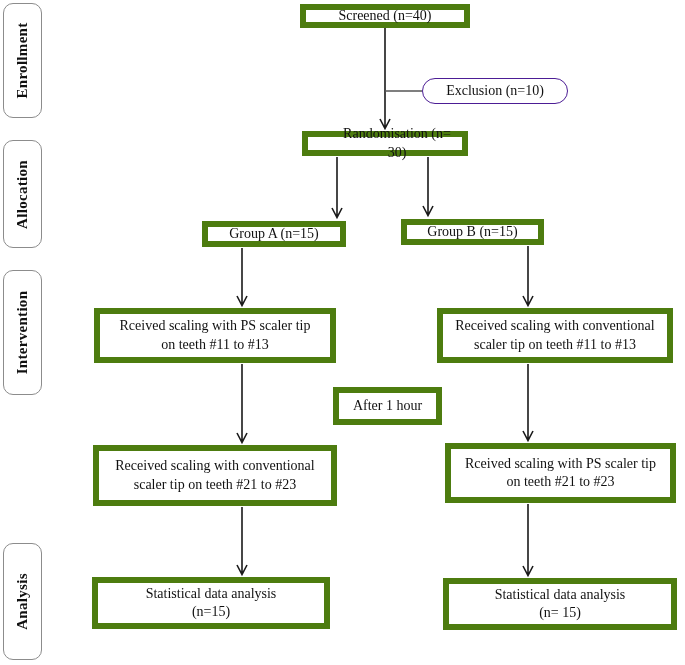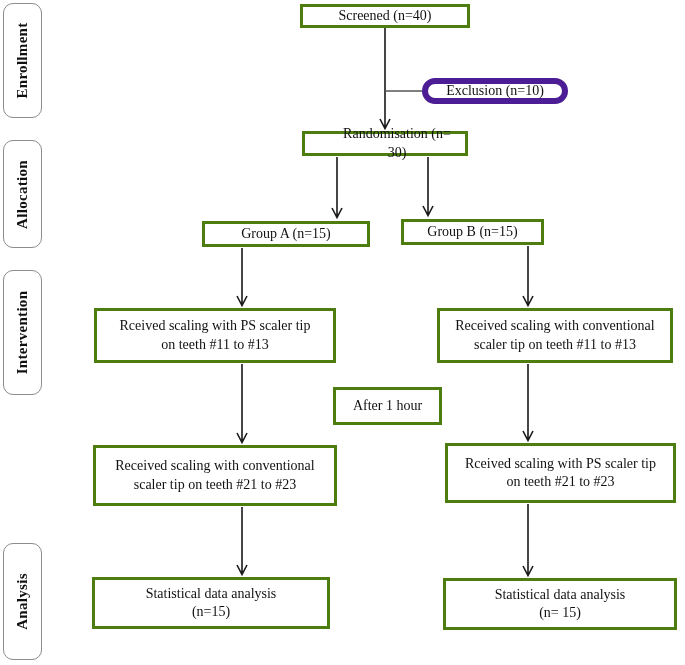--- a/index.html
+++ b/index.html
@@ -9,49 +9,49 @@
     background:#ffffff;
     font-family:"Liberation Serif","DejaVu Serif",serif;
     color:#111111;
     overflow:hidden;
   }
   svg.arrows{position:absolute;left:0;top:0;z-index:1;}
   .node{
     position:absolute;
     box-sizing:border-box;
     background:#ffffff;
-    border:3px solid #4d7c0f;
+    border:6px solid #4d7c0f;
     display:flex;align-items:center;justify-content:center;
     text-align:center;
     font-size:14px;line-height:1.3;
     white-space:pre-line;
     z-index:2;
     padding:2px 4px;
   }
-  .node.rounded{border:6px solid #4c1d95;border-radius:13px;text-align:right;}
+  .node.rounded{border:1px solid #4c1d95;border-radius:13px;text-align:right;}
   .stage{
     position:absolute;
     box-sizing:border-box;
     background:#ffffff;
     border:1px solid #8c8c8c;border-radius:10px;
     display:flex;align-items:center;justify-content:center;
     z-index:2;
   }
   .stage span{
     transform:rotate(-90deg);
     white-space:nowrap;
     font-weight:bold;
     font-size:15px;
     letter-spacing:0.3px;
   }
   
   #n-screened      {left:300px;top:4px;  width:170px;height:24px;}
   #n-exclusion     {left:422px;top:78px; width:146px;height:26px;}
   #n-randomisation {left:302px;top:131px;width:166px;height:25px;padding-left:28px;}
-  #n-group-a       {left:202px;top:221px;width:168px;height:26px;font-family:Liberation Serif, serif;}
+  #n-group-a       {left:202px;top:221px;width:144px;height:26px;font-family:Liberation Serif, serif;}
   #n-group-b       {left:401px;top:219px;width:143px;height:26px;}
   #n-int-a1        {left:94px; top:308px;width:242px;height:55px;}
   #n-int-b1        {left:437px;top:308px;width:236px;height:55px;}
   #n-after         {left:333px;top:387px;width:109px;height:38px;}
   #n-int-a2        {left:93px; top:445px;width:244px;height:61px;}
   #n-int-b2        {left:445px;top:443px;width:231px;height:60px;}
   #n-analysis-a    {left:92px; top:577px;width:238px;height:52px;}
   #n-analysis-b    {left:443px;top:578px;width:234px;height:52px;}
   
   #s-enrollment   {left:3px;top:3px;  width:39px;height:115px;}

